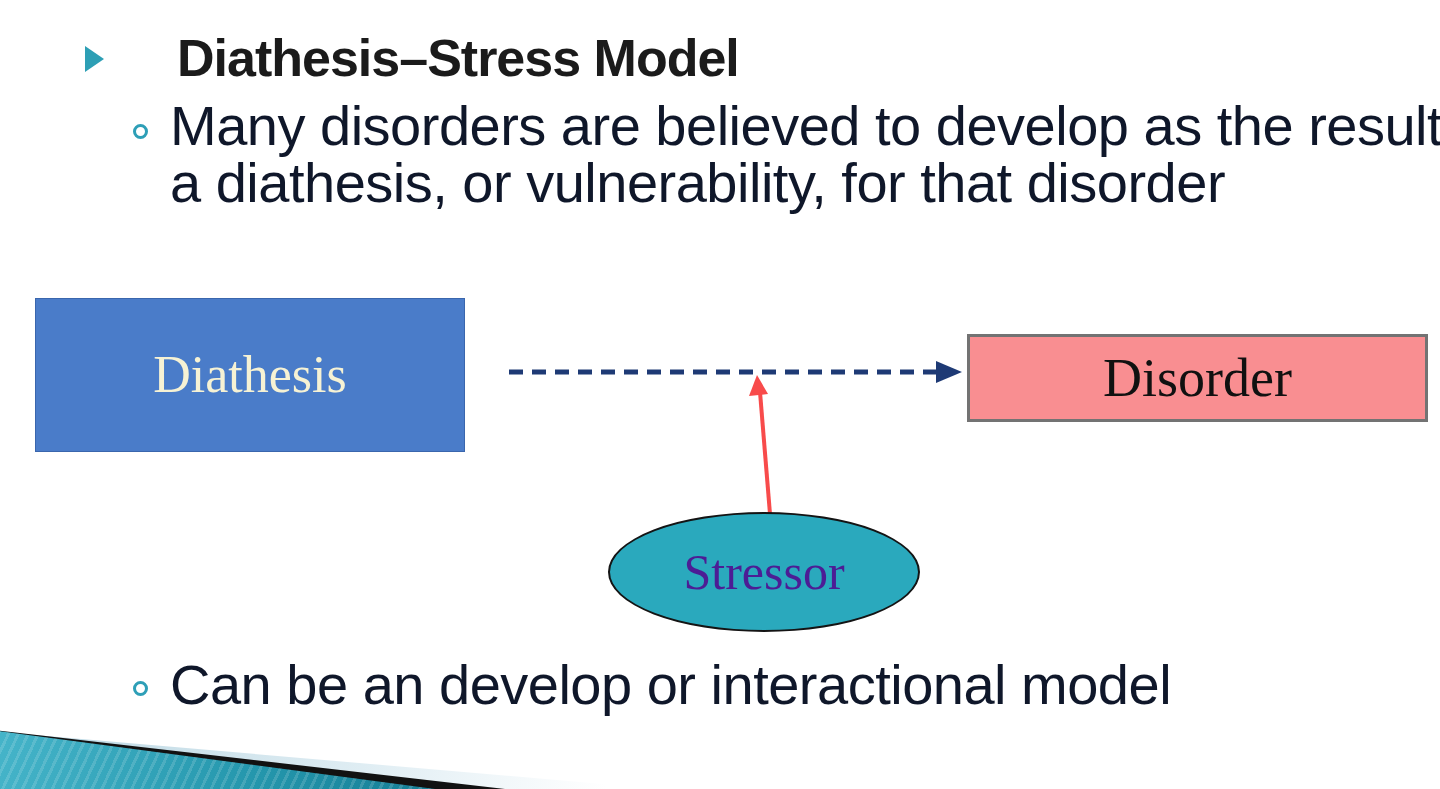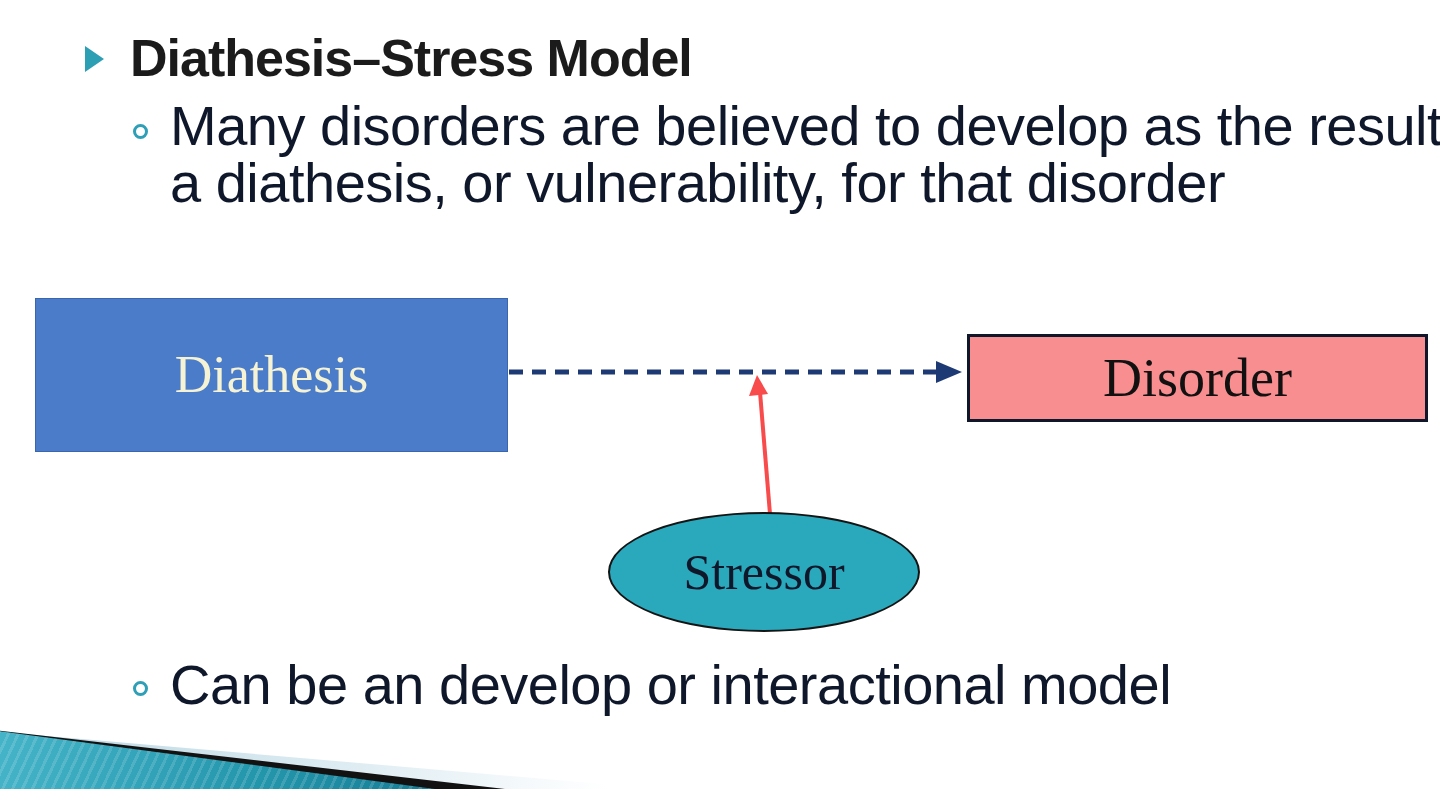--- a/index.html
+++ b/index.html
@@ -4,21 +4,21 @@
 <style>
   html,body{margin:0;padding:0;background:#ffffff;}
   .slide{
     position:relative;
     width:1440px;height:789px;
     background:#ffffff;
     overflow:hidden;
     font-family:"Liberation Sans", sans-serif;
   }
   
-  .title-row{position:absolute;left:85px;top:28px;display:flex;align-items:flex-start;}
+  .title-row{position:absolute;left:85px;top:28px;display:flex;align-items:flex-start;gap:47px;}
   .title-tri{
     width:0;height:0;margin-top:18px;
     border-left:19px solid #2d9fb5;
     border-top:13px solid transparent;
     border-bottom:13px solid transparent;
   }
   .title-text{
     margin-left:26px;
     font-size:52px;font-weight:600;color:#1b1b1b;
     letter-spacing:-1px;line-height:60px;white-space:nowrap;
@@ -28,38 +28,38 @@
     position:absolute;width:9px;height:9px;border-radius:50%;
     border:3.5px solid #2e9fb7;background:#ffffff;
   }
   .body-text{
     position:absolute;left:170px;
     font-size:56px;color:#0f172a;letter-spacing:-0.5px;
     line-height:57px;white-space:nowrap;
   }
   
   .diathesis-box{
-    position:absolute;left:35px;top:298px;width:473px;height:154px;
+    position:absolute;left:35px;top:298px;width:430px;height:154px;
     background:#4a7cc9;border:1px solid #3a66ad;box-sizing:border-box;
     display:flex;flex-direction:column;align-items:center;justify-content:center;
     font-family:"Liberation Serif", serif;color:#f6f2d4;
     font-size:52px;line-height:72px;
   }
   .disorder-box{
     position:absolute;left:967px;top:334px;width:461px;height:88px;
-    background:#f98e91;border:3px solid #0f172a;box-sizing:border-box;
+    background:#f98e91;border:3px solid #737373;box-sizing:border-box;
     display:flex;align-items:center;justify-content:center;
     font-family:"Liberation Serif", serif;color:#111111;font-size:54px;
   }
   .stressor-ellipse{
     position:absolute;left:608px;top:512px;width:312px;height:120px;
     background:#2aa9bd;border:2.5px solid #141414;border-radius:50%;
     box-sizing:border-box;
     display:flex;align-items:center;justify-content:center;
-    font-family:"Liberation Serif", serif;color:#0f172a;font-size:50px;
+    font-family:"Liberation Serif", serif;color:#4c1d95;font-size:50px;
   }
   .arrows{position:absolute;left:0;top:0;width:1440px;height:789px;pointer-events:none;}
   
   .footer-deco{position:absolute;left:0;top:727px;width:660px;height:62px;}
   .footer-deco > div{position:absolute;left:0;top:0;height:62px;}
   .wedge-pale{
     width:660px;
     clip-path:polygon(0% 8%,100% 100%,0% 100%);
     background:linear-gradient(100deg,#b9d6e2 0%,#dfedf3 55%,#ffffff 92%);
   }

